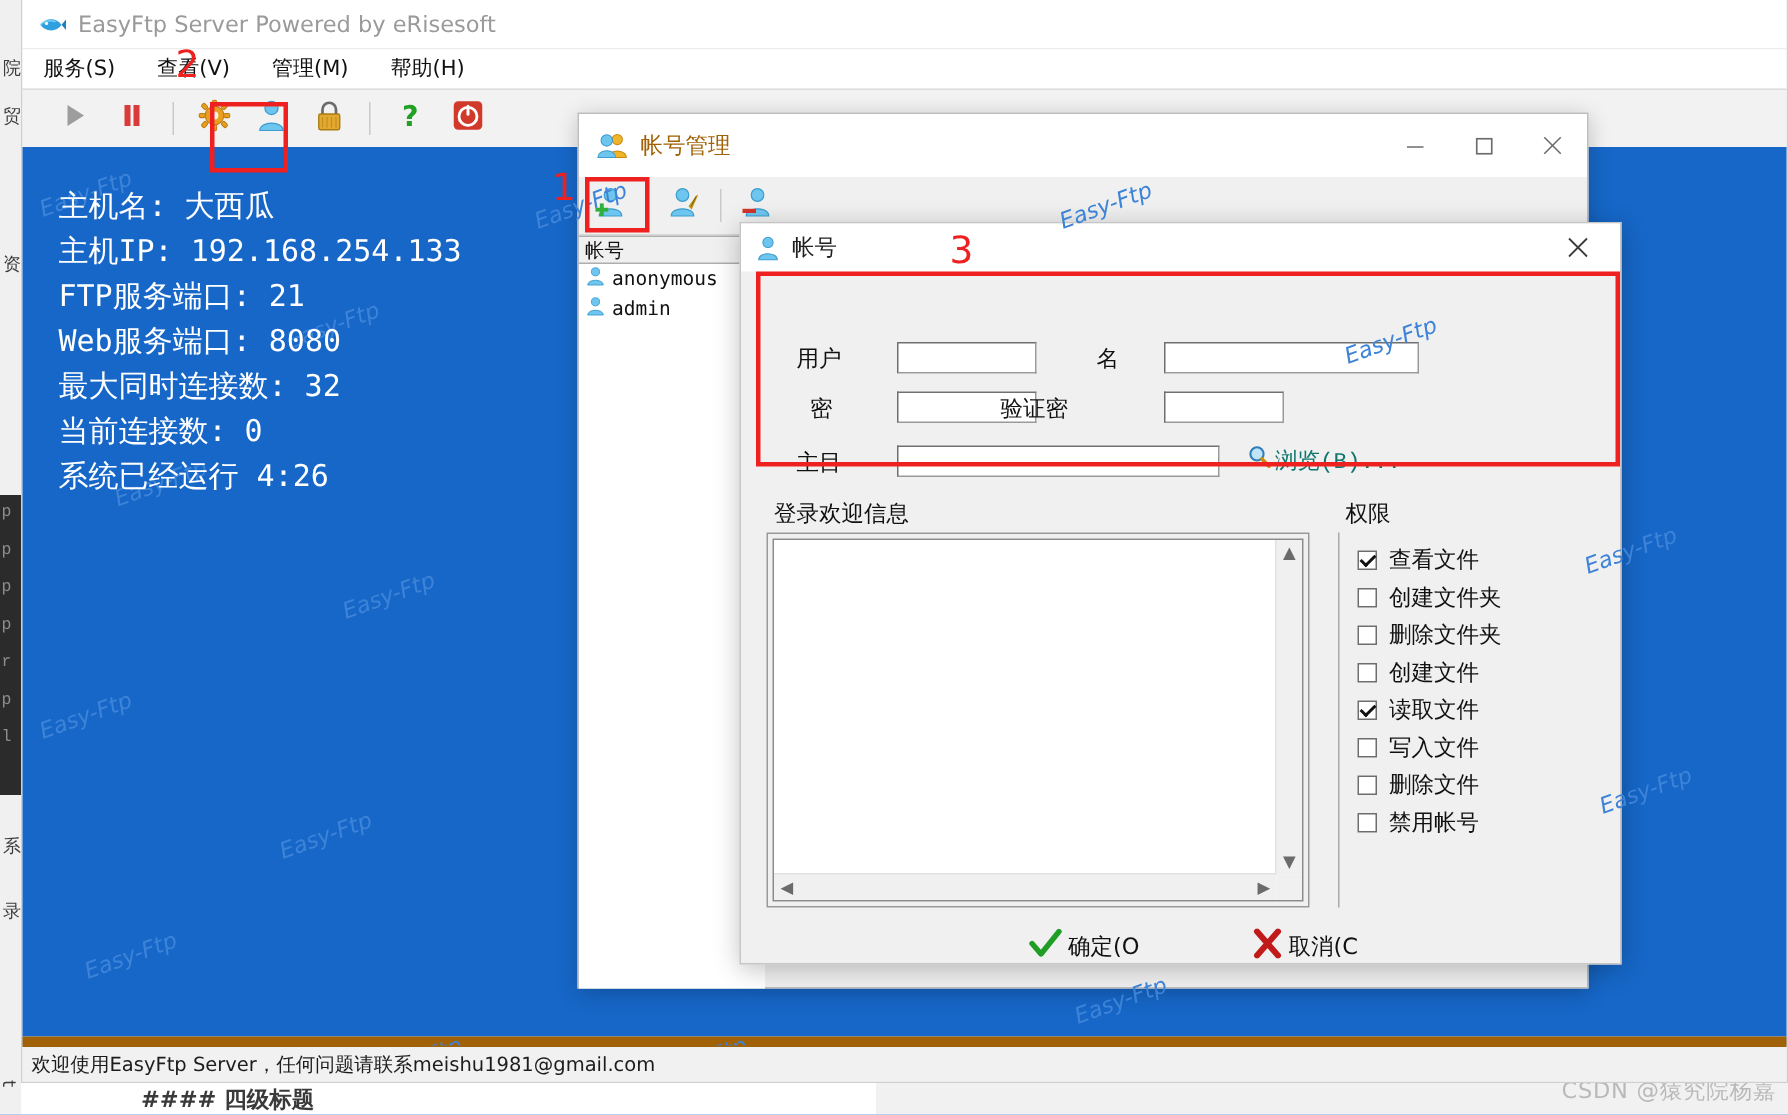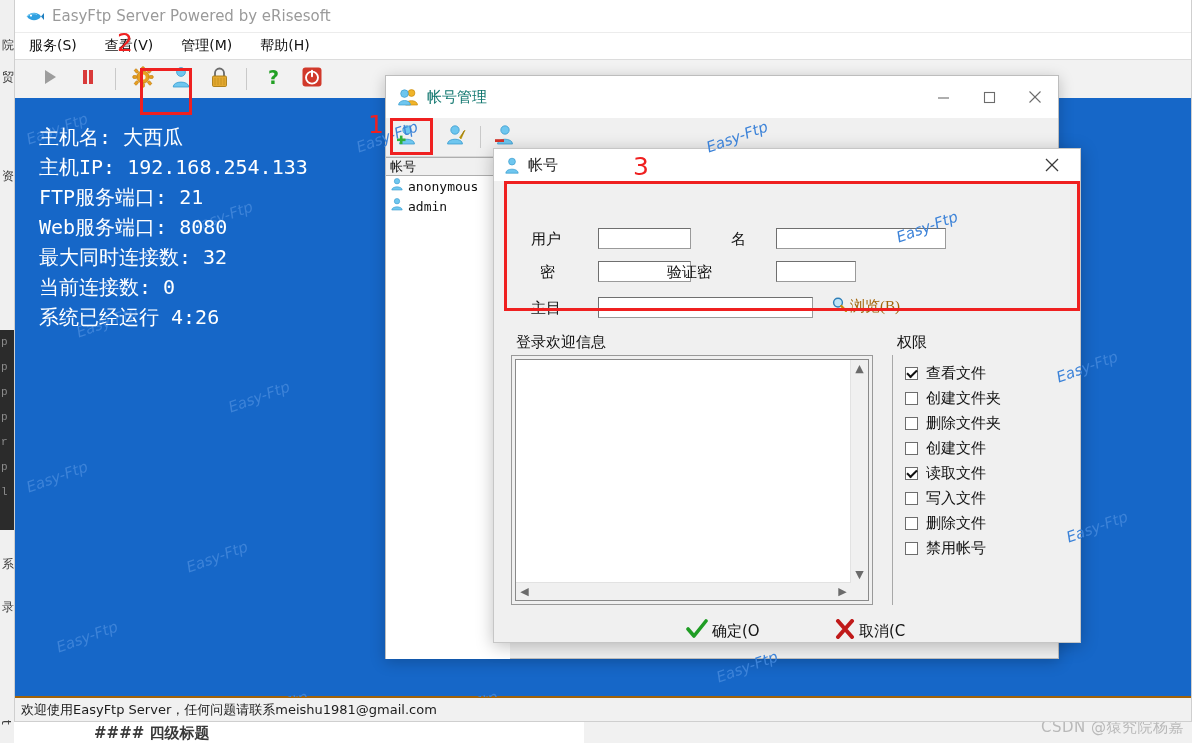--- a/index.html
+++ b/index.html
@@ -77,36 +77,36 @@
     color:#ffffff;font-size:20px;line-height:30px;
     font-family:"DejaVu Sans Mono","Liberation Mono",monospace;white-space:nowrap;
   }
   .wm{
     position:absolute;color:#3d83d8;font-size:15px;
     transform:rotate(-20deg);font-family:"DejaVu Sans",sans-serif;
     pointer-events:none;user-select:none;font-style:italic;z-index:1;
   }
   #app-statusbar{
     position:absolute;left:0;right:0;bottom:0;height:23px;background:#f1f1f1;
-    border-top:2px solid #a16207;display:flex;align-items:center;padding-left:6px;
+    border-top:7px solid #a16207;display:flex;align-items:center;padding-left:6px;
     font-size:13px;color:#1c1c1c;font-family:"DejaVu Sans",sans-serif;
   }
 
   
   #acct-window{
     position:absolute;left:385px;top:75px;width:672px;height:582px;
     background:#f0f0f0;border:1px solid #bdbdbd;
     box-shadow:0 3px 14px rgba(0,0,0,.22);
   }
   #acct-titlebar{
     height:42px;background:#ffffff;display:flex;align-items:center;
     padding-left:12px;position:relative;
   }
   #acct-titlebar .tb-icon{margin-right:9px;display:flex;}
-  #acct-title{font-size:15px;color:#0f766e;font-family:"DejaVu Sans",sans-serif;}
+  #acct-title{font-size:15px;color:#a16207;font-family:"DejaVu Sans",sans-serif;}
   .wctrls{position:absolute;right:0;top:0;height:42px;display:flex;}
   .wctrl{width:46px;height:42px;display:flex;align-items:center;justify-content:center;cursor:pointer;}
   #acct-toolbar{
     height:38px;background:#f0f0f0;display:flex;align-items:center;
     padding-left:5px;gap:2px;border-bottom:1px solid #d8d8d8;
   }
   .abtn{width:32px;height:30px;display:flex;align-items:center;justify-content:center;cursor:pointer;}
   #acct-list-head{
     height:19px;background:#f0f0f0;border-top:1px solid #aeaeae;border-bottom:1px solid #aeaeae;
     display:flex;align-items:center;padding-left:4px;width:108px;box-sizing:border-box;
@@ -143,21 +143,21 @@
   #lbl-user{position:absolute;left:37px;top:49px;}
   #fld-name{position:absolute;left:282px;top:47px;width:170px;}
   #lbl-name{position:absolute;left:237px;top:49px;}
   #fld-pass{position:absolute;left:104px;top:80px;width:93px;}
   #lbl-pass{position:absolute;left:46px;top:82px;}
   #fld-pass2{position:absolute;left:282px;top:80px;width:80px;}
   #lbl-pass2{position:absolute;left:173px;top:82px;}
   #fld-home{position:absolute;left:104px;top:116px;width:215px;}
   #lbl-home{position:absolute;left:37px;top:118px;}
   #btn-browse{position:absolute;left:337px;top:115px;display:flex;align-items:center;gap:2px;cursor:pointer;}
-  #btn-browse .bl{font-size:15px;color:#a16207;font-family:Liberation Serif, serif;}
+  #btn-browse .bl{font-size:15px;color:#0f766e;font-family:Liberation Mono, monospace;}
 
   #lbl-welcome{position:absolute;left:22px;top:152px;font-size:15px;color:#111;font-family:"DejaVu Sans",sans-serif;}
   #welcome-box{
     position:absolute;left:17px;top:174px;width:362px;height:250px;
     border:1px solid #999;background:#f0f0f0;box-sizing:border-box;padding:3px;
   }
   #welcome-inner{position:relative;width:100%;height:100%;border:1px solid #8a8a8a;background:#fff;box-sizing:border-box;}
   #welcome-text{
     position:absolute;left:0;top:0;right:17px;bottom:17px;border:none;resize:none;outline:none;
     background:#fff;font-size:13px;font-family:"DejaVu Sans",sans-serif;padding:2px;box-sizing:border-box;

